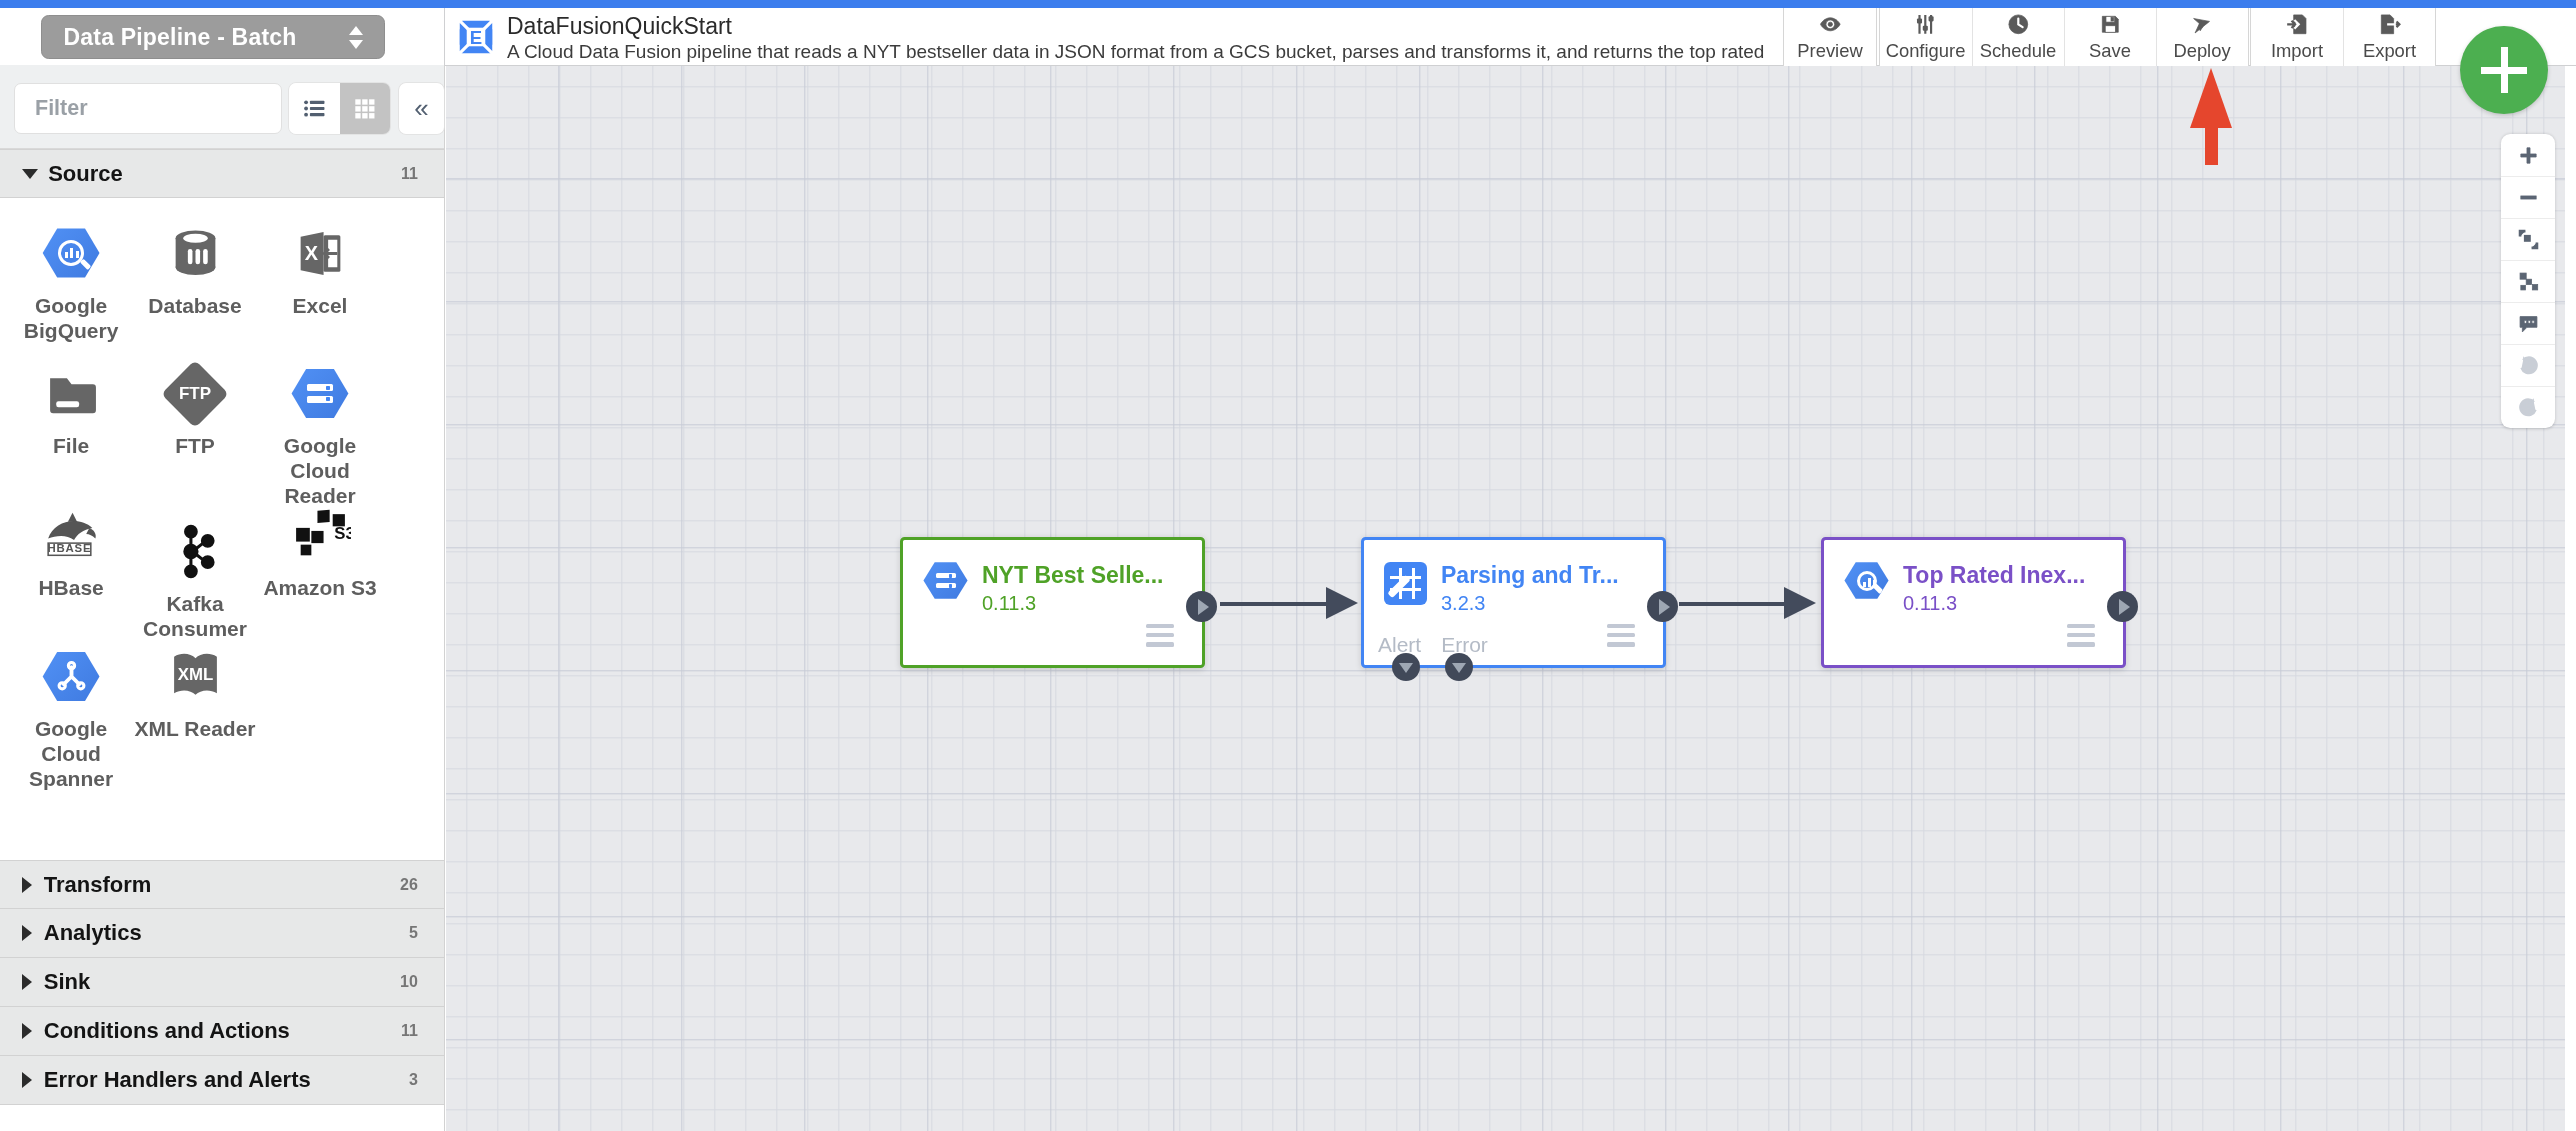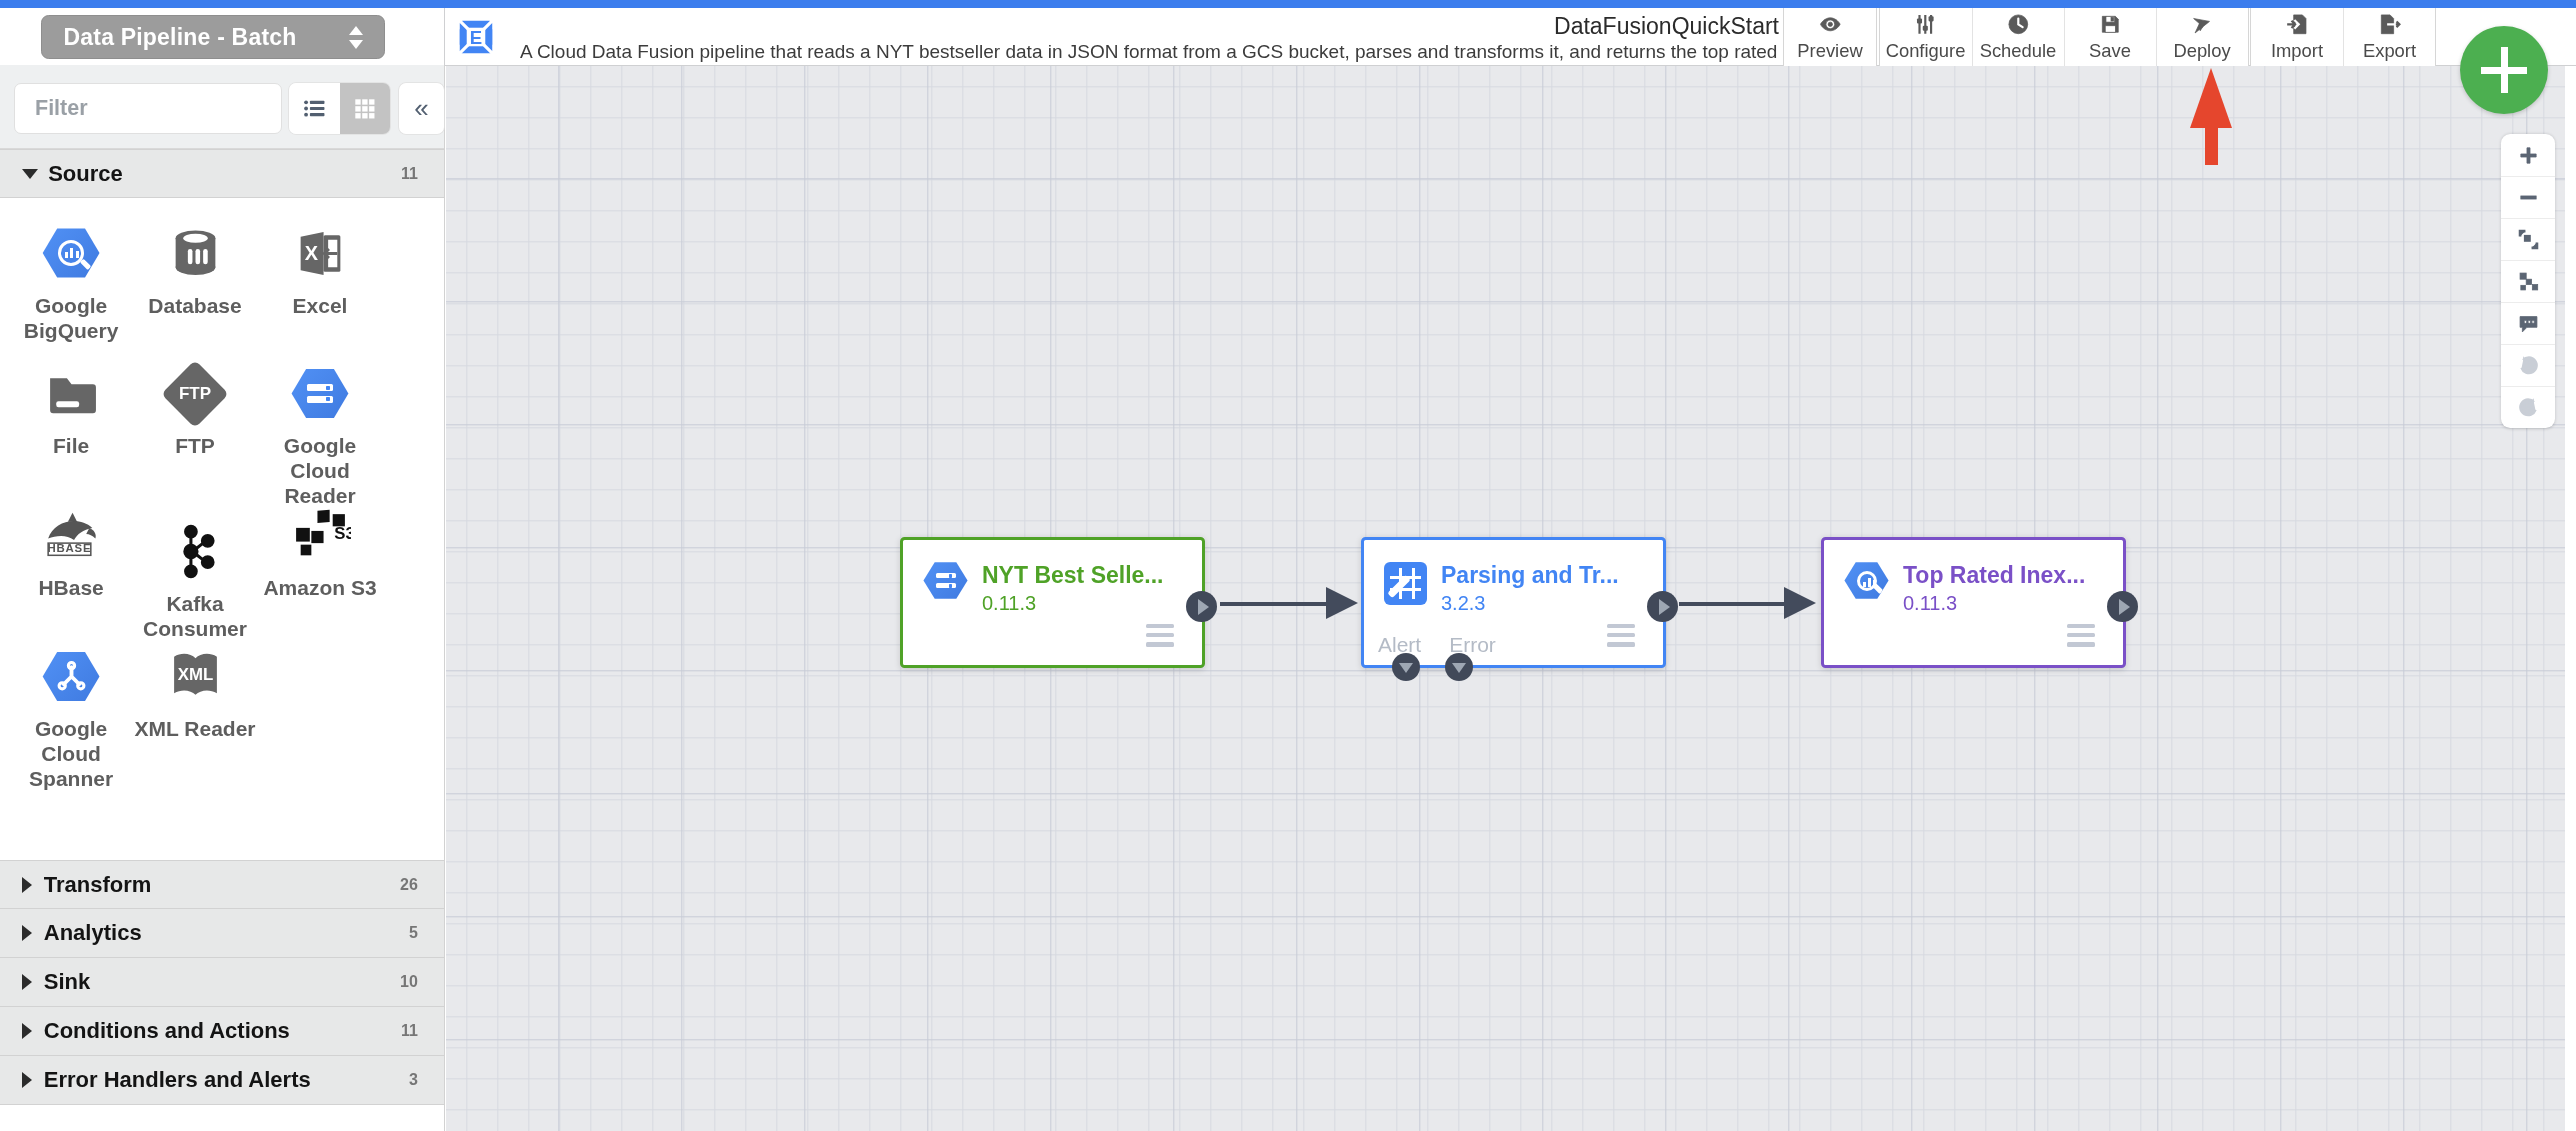--- a/index.html
+++ b/index.html
@@ -17,21 +17,21 @@
                   border-right:0.8px solid #cfd0d2; }
   .dropdown{ position:absolute; left:41px; top:7.7px; width:344px; height:44px; background:#9c9c9c;
              border:0.8px solid #8e8e8e; border-radius:7.7px; display:flex; align-items:center;
              padding:0 21.5px; color:#fff; }
   .dropdown-label{ font-size:23px; font-weight:600; letter-spacing:0.2px; flex:1; }
   .dd-arrows{ display:flex; flex-direction:column; gap:4.6px; align-items:center; }
   .tri-up-w{ width:0;height:0;border-left:7.7px solid transparent;border-right:7.7px solid transparent;border-bottom:9.2px solid #fff; }
   .tri-dn-w{ width:0;height:0;border-left:7.7px solid transparent;border-right:7.7px solid transparent;border-top:9.2px solid #fff; }
 
   .logo{ position:absolute; left:459px; top:12.3px; width:34px; height:34px; }
-  .titles{ position:absolute; left:520px; top:4.6px;text-align:right; }
+  .titles{ position:absolute; left:507px; top:4.6px; }
   .doc-title{ font-size:23px; color:#2b2b2b; line-height:28px; }
   .doc-desc{ font-size:19px; color:#3c3c3c; line-height:24.6px; white-space:nowrap; max-width:1259px;
              overflow:hidden; }
 
   .toolbar{ position:absolute; right:140px; top:0; height:58px; display:flex; align-items:stretch; }
   .tb-group{ display:flex; border-left:0.8px solid #d6d6d6; border-right:0.8px solid #d6d6d6; margin-left:1.5px; }
   .tb-btn{ width:92px; display:flex; flex-direction:column; align-items:center; justify-content:center;
            gap:3.1px; border-left:0.8px solid #e3e3e3; cursor:pointer; background:#fff; }
   .tb-btn:first-child{ border-left:none; }
   .tb-btn svg{ width:24.6px; height:24.6px; fill:#5a5a5a; stroke:#5a5a5a; }
@@ -120,21 +120,21 @@
   .node-inner{ position:relative; width:100%; height:100%; }
   .node-head{ position:absolute; left:20px; top:21.5px; display:flex; gap:14px; align-items:flex-start; }
   .node-title{ font-size:23px; font-weight:700; line-height:26px; }
   .node-version{ font-size:20px; margin-top:4.6px; }
   .node-menu{ position:absolute; right:28px; bottom:18.4px; display:flex; flex-direction:column; gap:4.6px; }
   .node-menu span{ display:block; width:28px; height:4.6px; background:#c2c8d4; border-radius:1.5px; }
   .port-out{ position:absolute; top:51px; right:-15.4px; width:31px; height:31px; border-radius:50%;
              background:#414959; display:flex; align-items:center; justify-content:center; z-index:3; }
   .port-out i{ width:0;height:0;border-top:8.4px solid transparent;border-bottom:8.4px solid transparent;
                border-left:11.5px solid #9ea7b3; margin-left:3.1px; }
-  .bottom-ports{ position:absolute; left:14px; bottom:7.7px; display:flex; gap:28px; font-size:21px; color:#b4bbc6; }
+  .bottom-ports{ position:absolute; left:14px; bottom:7.7px; display:flex; gap:20px; font-size:21px; color:#b4bbc6; }
   .bport{ position:absolute; width:28px; height:28px; border-radius:50%; background:#414959; z-index:3;
           display:flex; align-items:center; justify-content:center; }
   .bport i{ width:0;height:0;border-left:7.7px solid transparent;border-right:7.7px solid transparent;
             border-top:10px solid #9ea7b3; margin-top:2.3px; }
 
   .edge{ position:absolute; height:3.8px; background:#434b5c; top:602px; z-index:2; }
   .edge-head{ position:absolute; top:587px; width:0; height:0; border-top:16px solid transparent;
               border-bottom:16px solid transparent; border-left:32px solid #434b5c; z-index:2; }
 
   .wrangler-icon{ width:43px; height:43px; border-radius:6.1px; background:#4285f4; position:relative; overflow:hidden; }

